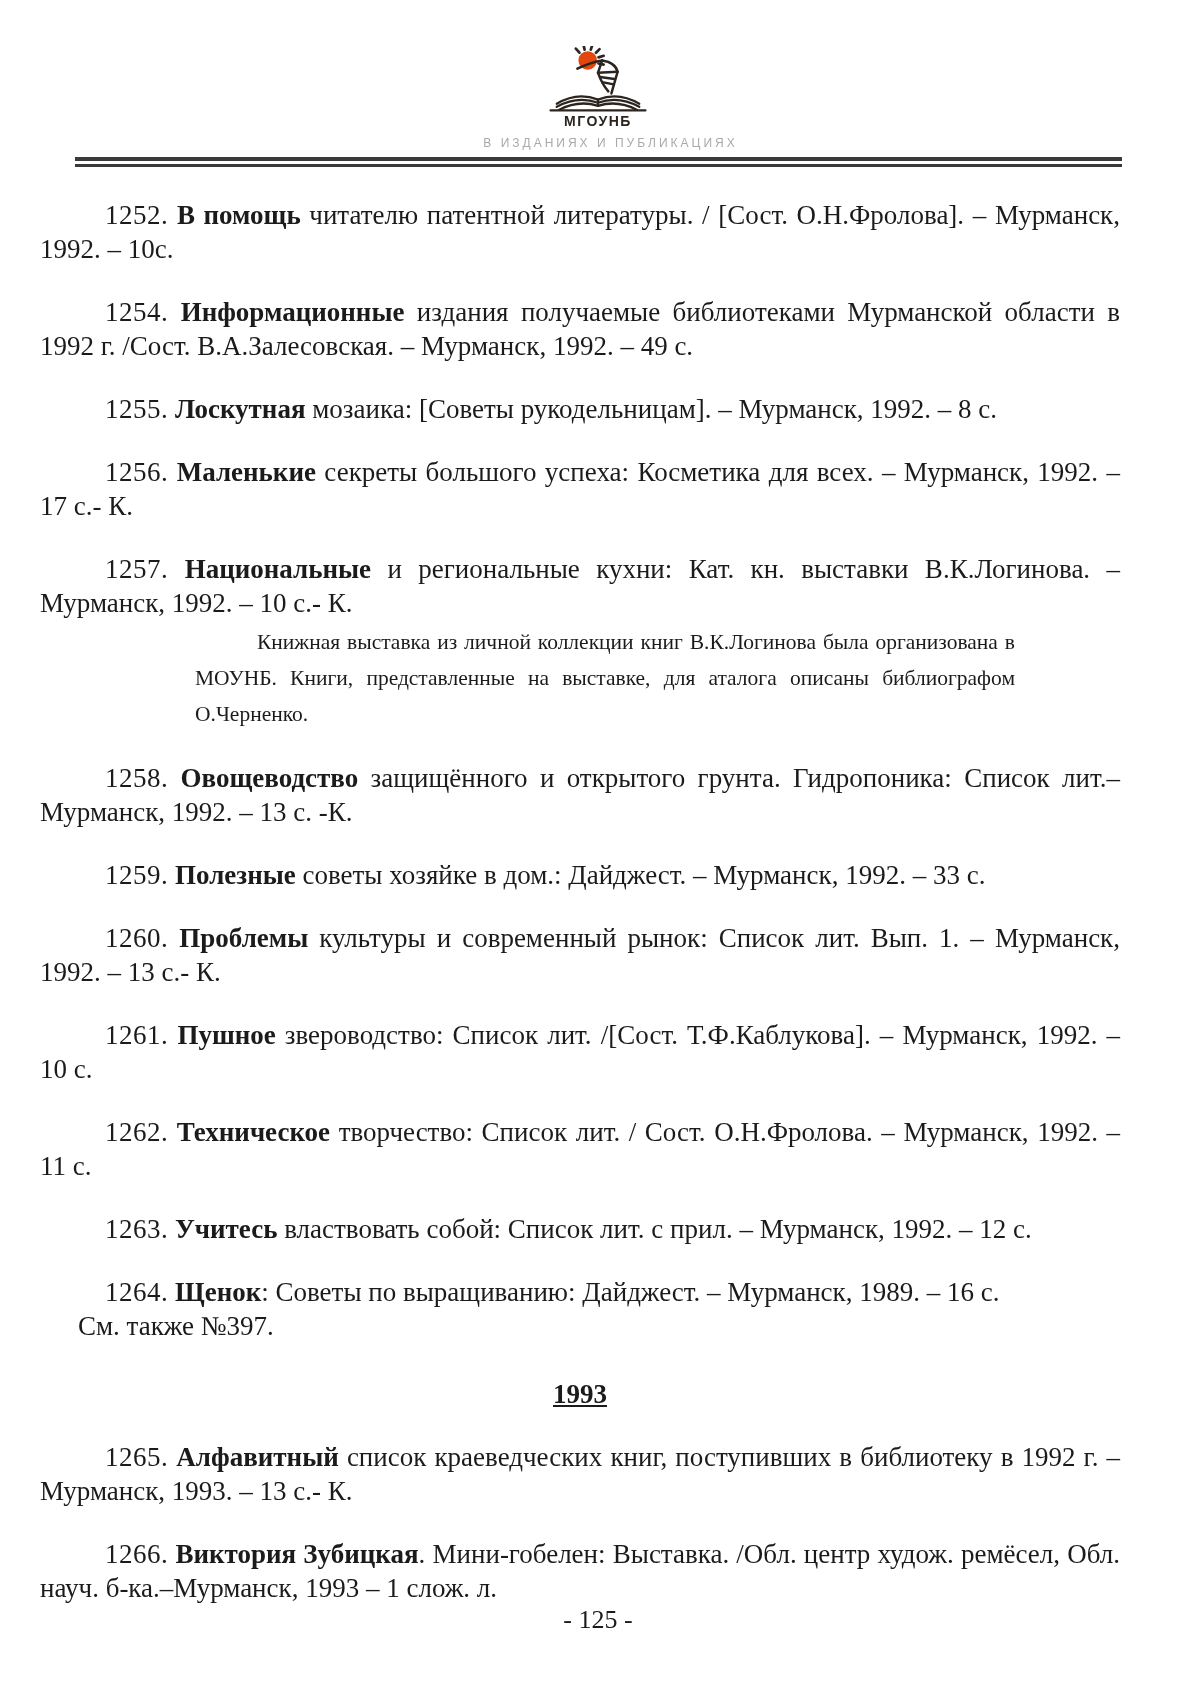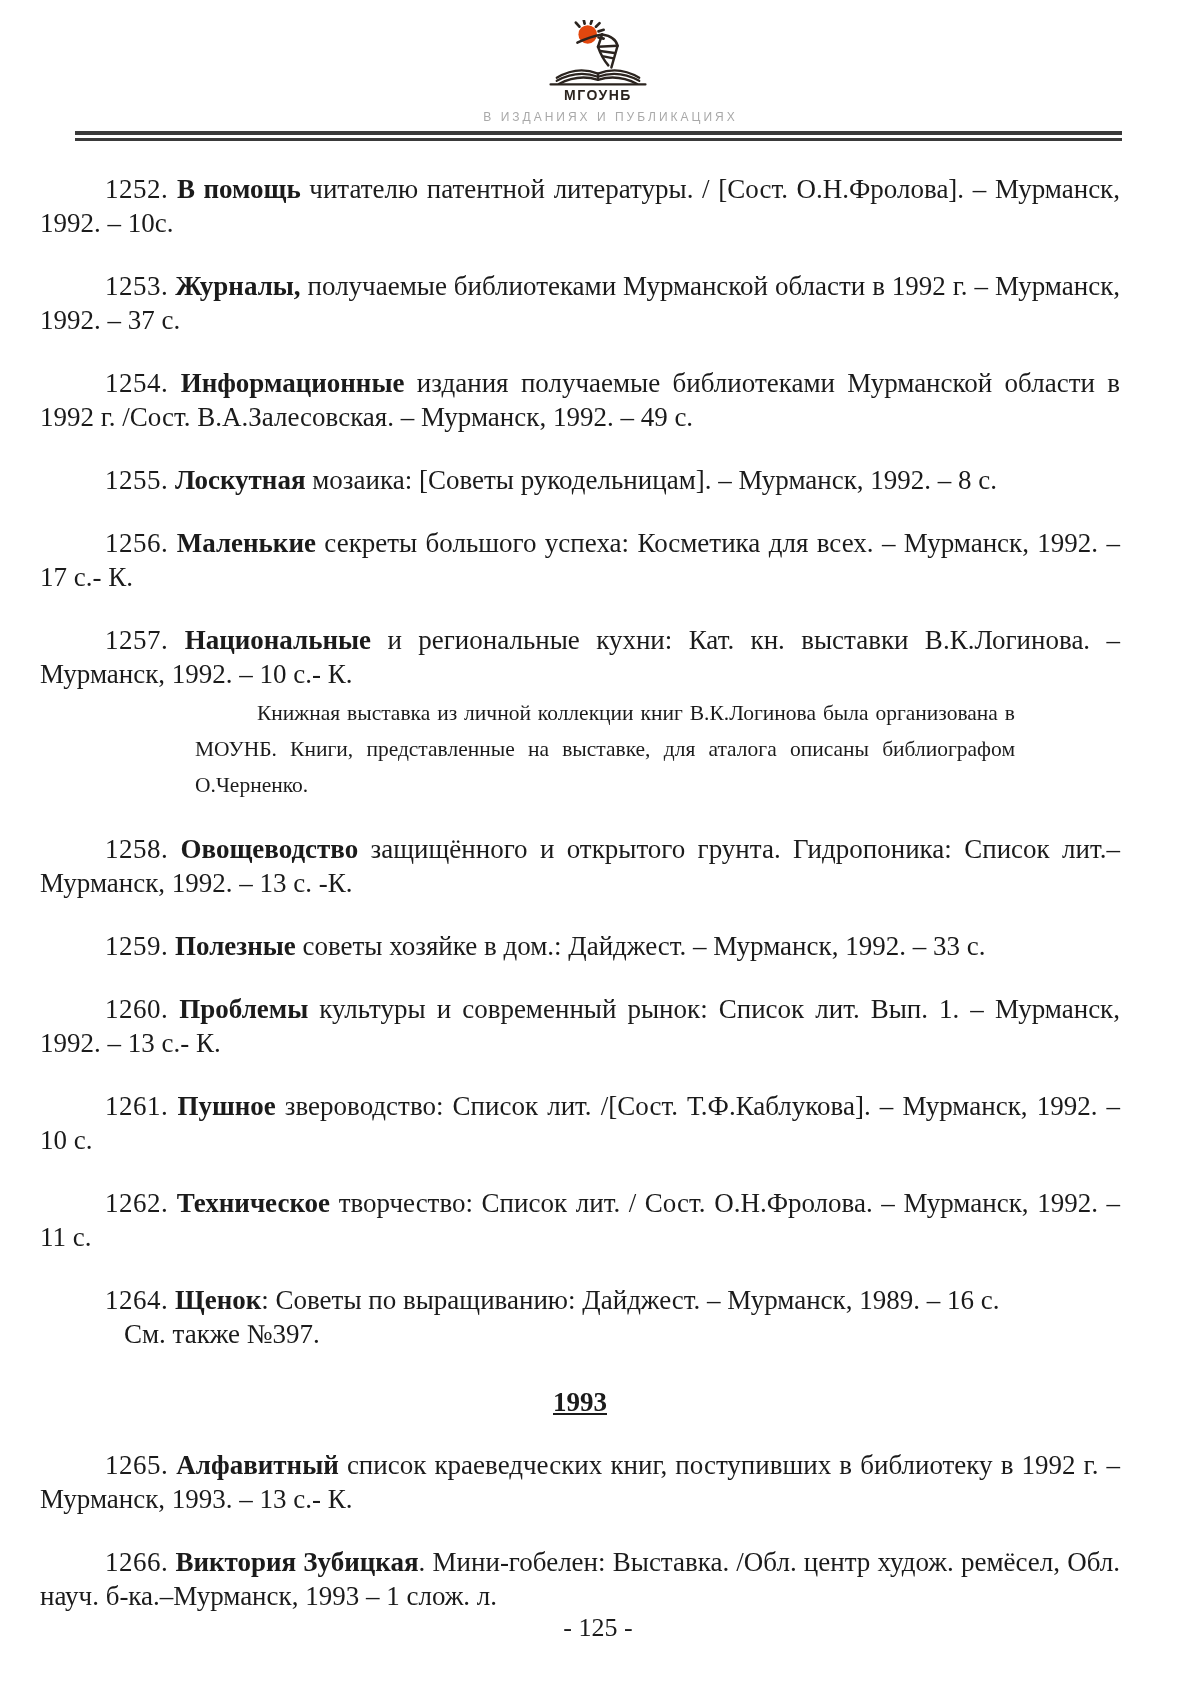--- a/index.html
+++ b/index.html
@@ -6,21 +6,21 @@
   .page{
     position:relative;
     width:1196px;height:1692px;
     background:#ffffff;
     color:#1b1b1b;
     font-family:"Liberation Serif","DejaVu Serif",serif;
     display:flex;flex-direction:column;
     box-sizing:border-box;
     overflow:hidden;
   }
-  header{text-align:center;padding-top:20px;}
+  header{text-align:center;padding-top:46px;}
   .logo svg{display:block;margin:0 auto;}
   .logo-caption{
     font-family:"Liberation Sans","DejaVu Sans",sans-serif;
     font-size:14px;font-weight:bold;letter-spacing:1.5px;
     color:#2b241f;margin-top:1px;
   }
   .header-subtitle{
     font-family:"Liberation Sans","DejaVu Sans",sans-serif;
     font-size:12px;color:#a9a9a9;letter-spacing:3px;margin-top:7px;margin-left:25px;
   }
@@ -37,21 +37,21 @@
   }
   .entry{margin:29px 0 0 0;text-indent:65px;}
   .entry .num{letter-spacing:0.5px;}
   .entry b{font-weight:bold;}
   .entry-note{
     font-size:21.5px;line-height:36px;
     margin:4px 105px 0 155px;
     text-indent:62px;
     text-align:justify;
   }
-  .see-also{text-indent:0;margin-left:84px;}
+  .see-also{text-indent:0;margin-left:38px;}
   .year-heading{
     text-align:center;font-weight:bold;font-size:27px;
     margin:34px 0 0 0;text-indent:0;text-decoration:underline;
   }
   footer{
     margin-top:auto;
     text-align:center;
     padding-bottom:72px;
     font-size:26px;
   }
@@ -99,24 +99,20 @@
     <div class="double-rule"></div>
   </header>
 
   <main>
 
     <div class="entry">
       <span class="num">1252.</span>
       <b>В помощь</b><span> читателю патентной литературы. / [Сост. О.Н.Фролова]. – Мурманск, 1992. – 10с.</span>
     </div>
 
-    <div class="entry">
-      <span class="num">1253.</span>
-      <b>Журналы,</b><span> получаемые библиотеками Мурманской области в 1992 г. – Мурманск, 1992. – 37 с.</span>
-    </div>
 
     <div class="entry">
       <span class="num">1254.</span>
       <b>Информационные</b><span> издания получаемые библиотеками Мурманской области в 1992 г. /Сост. В.А.Залесовская. – Мурманск, 1992. – 49 с.</span>
     </div>
 
     <div class="entry">
       <span class="num">1255.</span>
       <b>Лоскутная</b><span> мозаика: [Советы рукодельницам]. – Мурманск, 1992. – 8 с.</span>
     </div>
@@ -150,20 +146,24 @@
     <div class="entry">
       <span class="num">1261.</span>
       <b>Пушное</b><span> звероводство: Список лит. /[Сост. Т.Ф.Каблукова]. – Мурманск, 1992. – 10 с.</span>
     </div>
 
     <div class="entry">
       <span class="num">1262.</span>
       <b>Техническое</b><span> творчество: Список лит. / Сост. О.Н.Фролова. – Мурманск, 1992. – 11 с.</span>
     </div>
 
+    <div class="entry">
+      <span class="num">1263.</span>
+      <b>Учитесь</b><span> властвовать собой: Список лит. с прил. – Мурманск, 1992. – 12 с.</span>
+    </div>
 
     <div class="entry">
       <span class="num">1264.</span>
       <b>Щенок</b><span>: Советы по выращиванию: Дайджест. – Мурманск, 1989. – 16 с.</span>
       <div class="see-also">См. также №397.</div>
     </div>
 
     <div class="year-heading">1993</div>
 
     <div class="entry">

